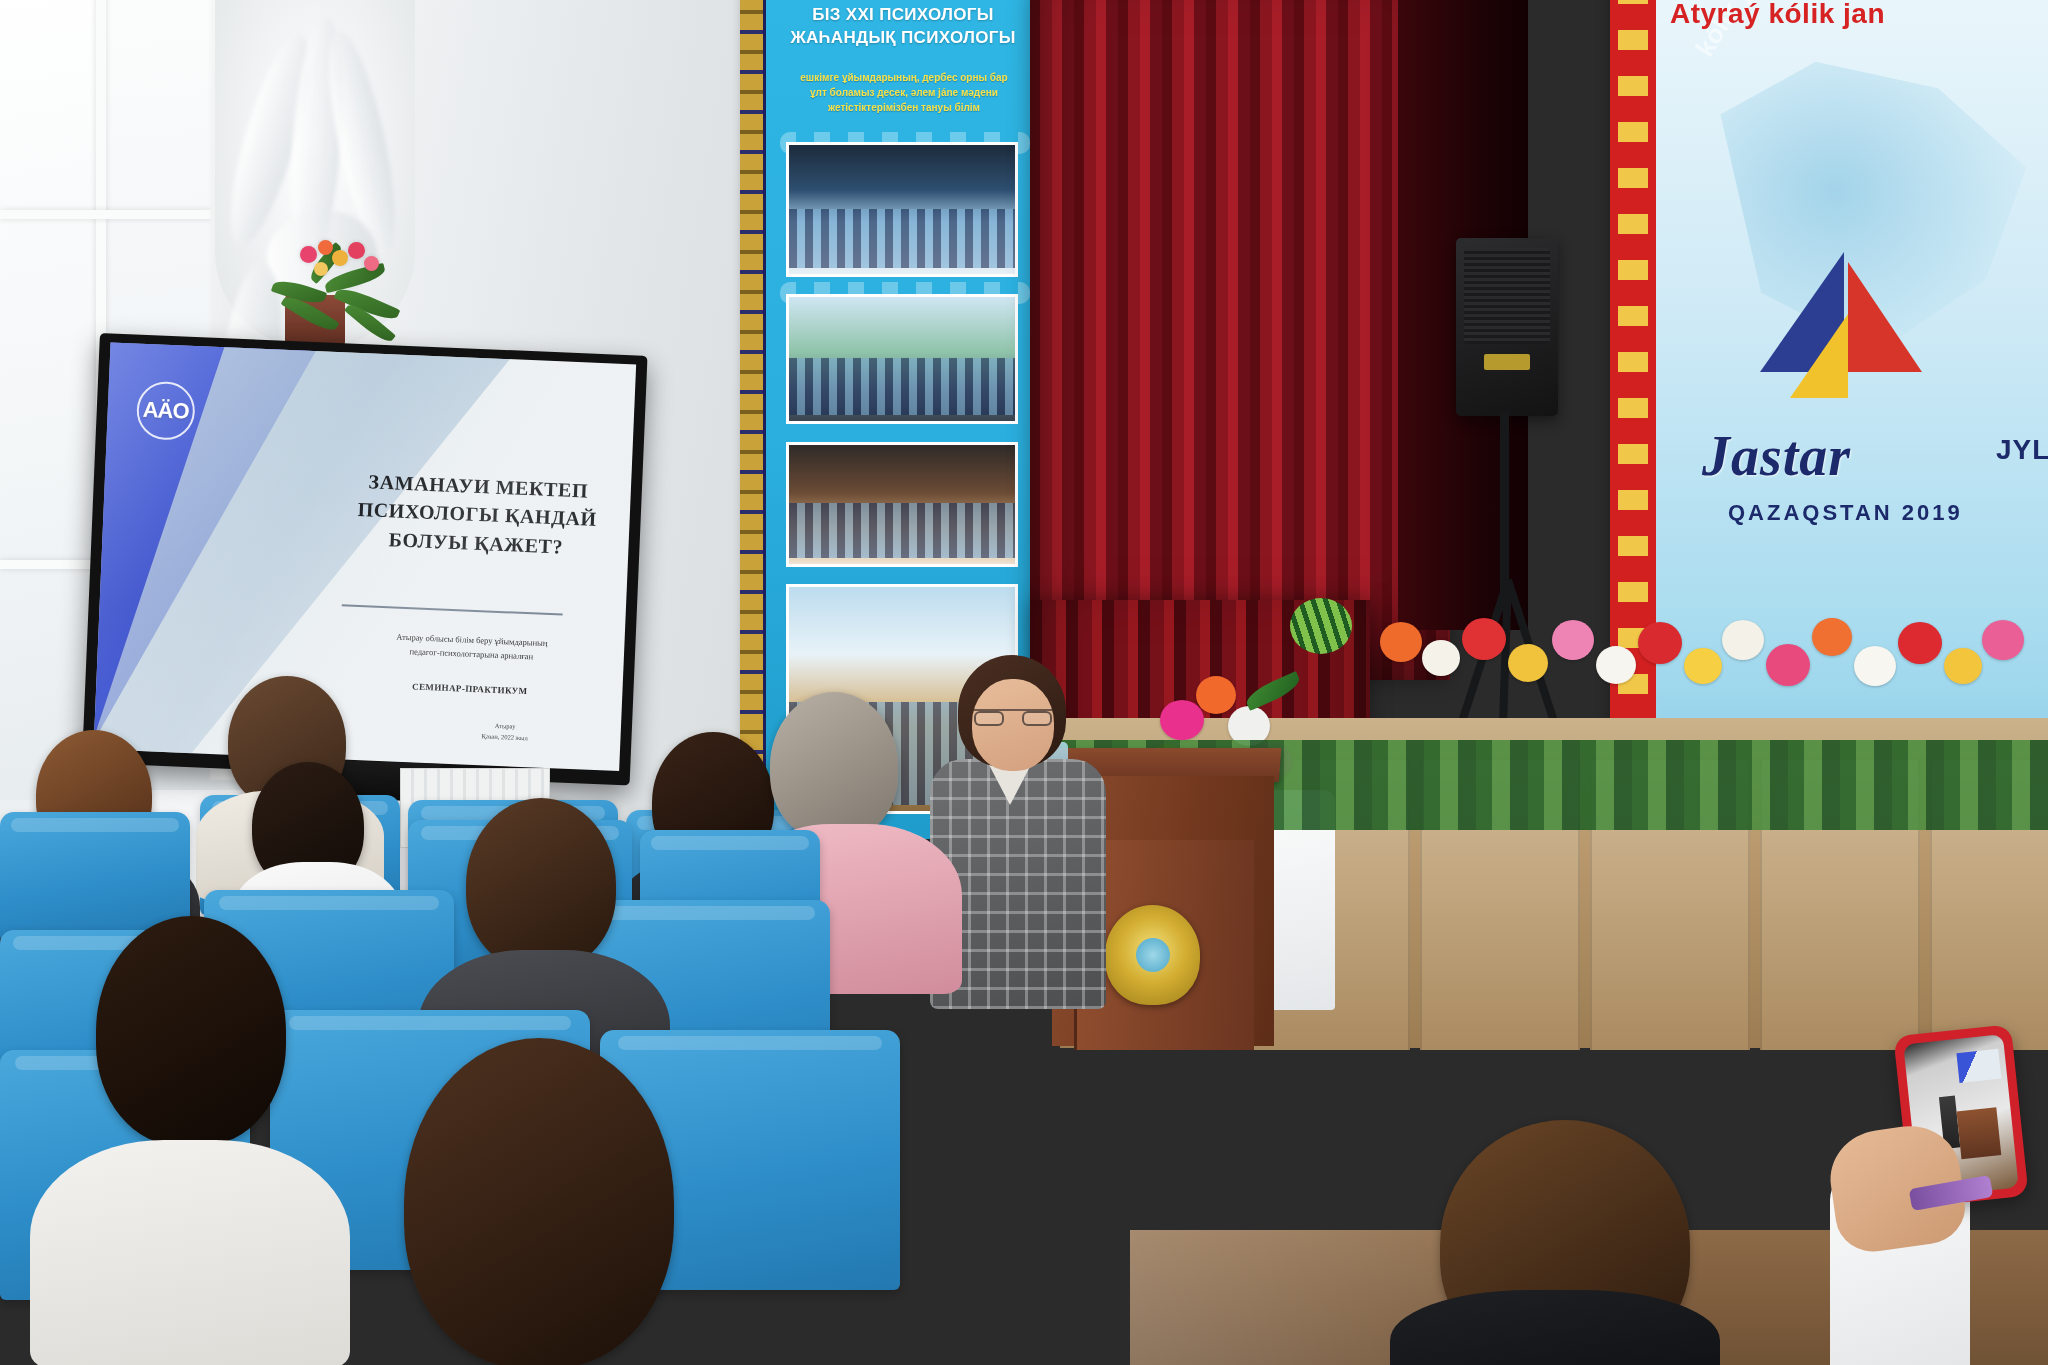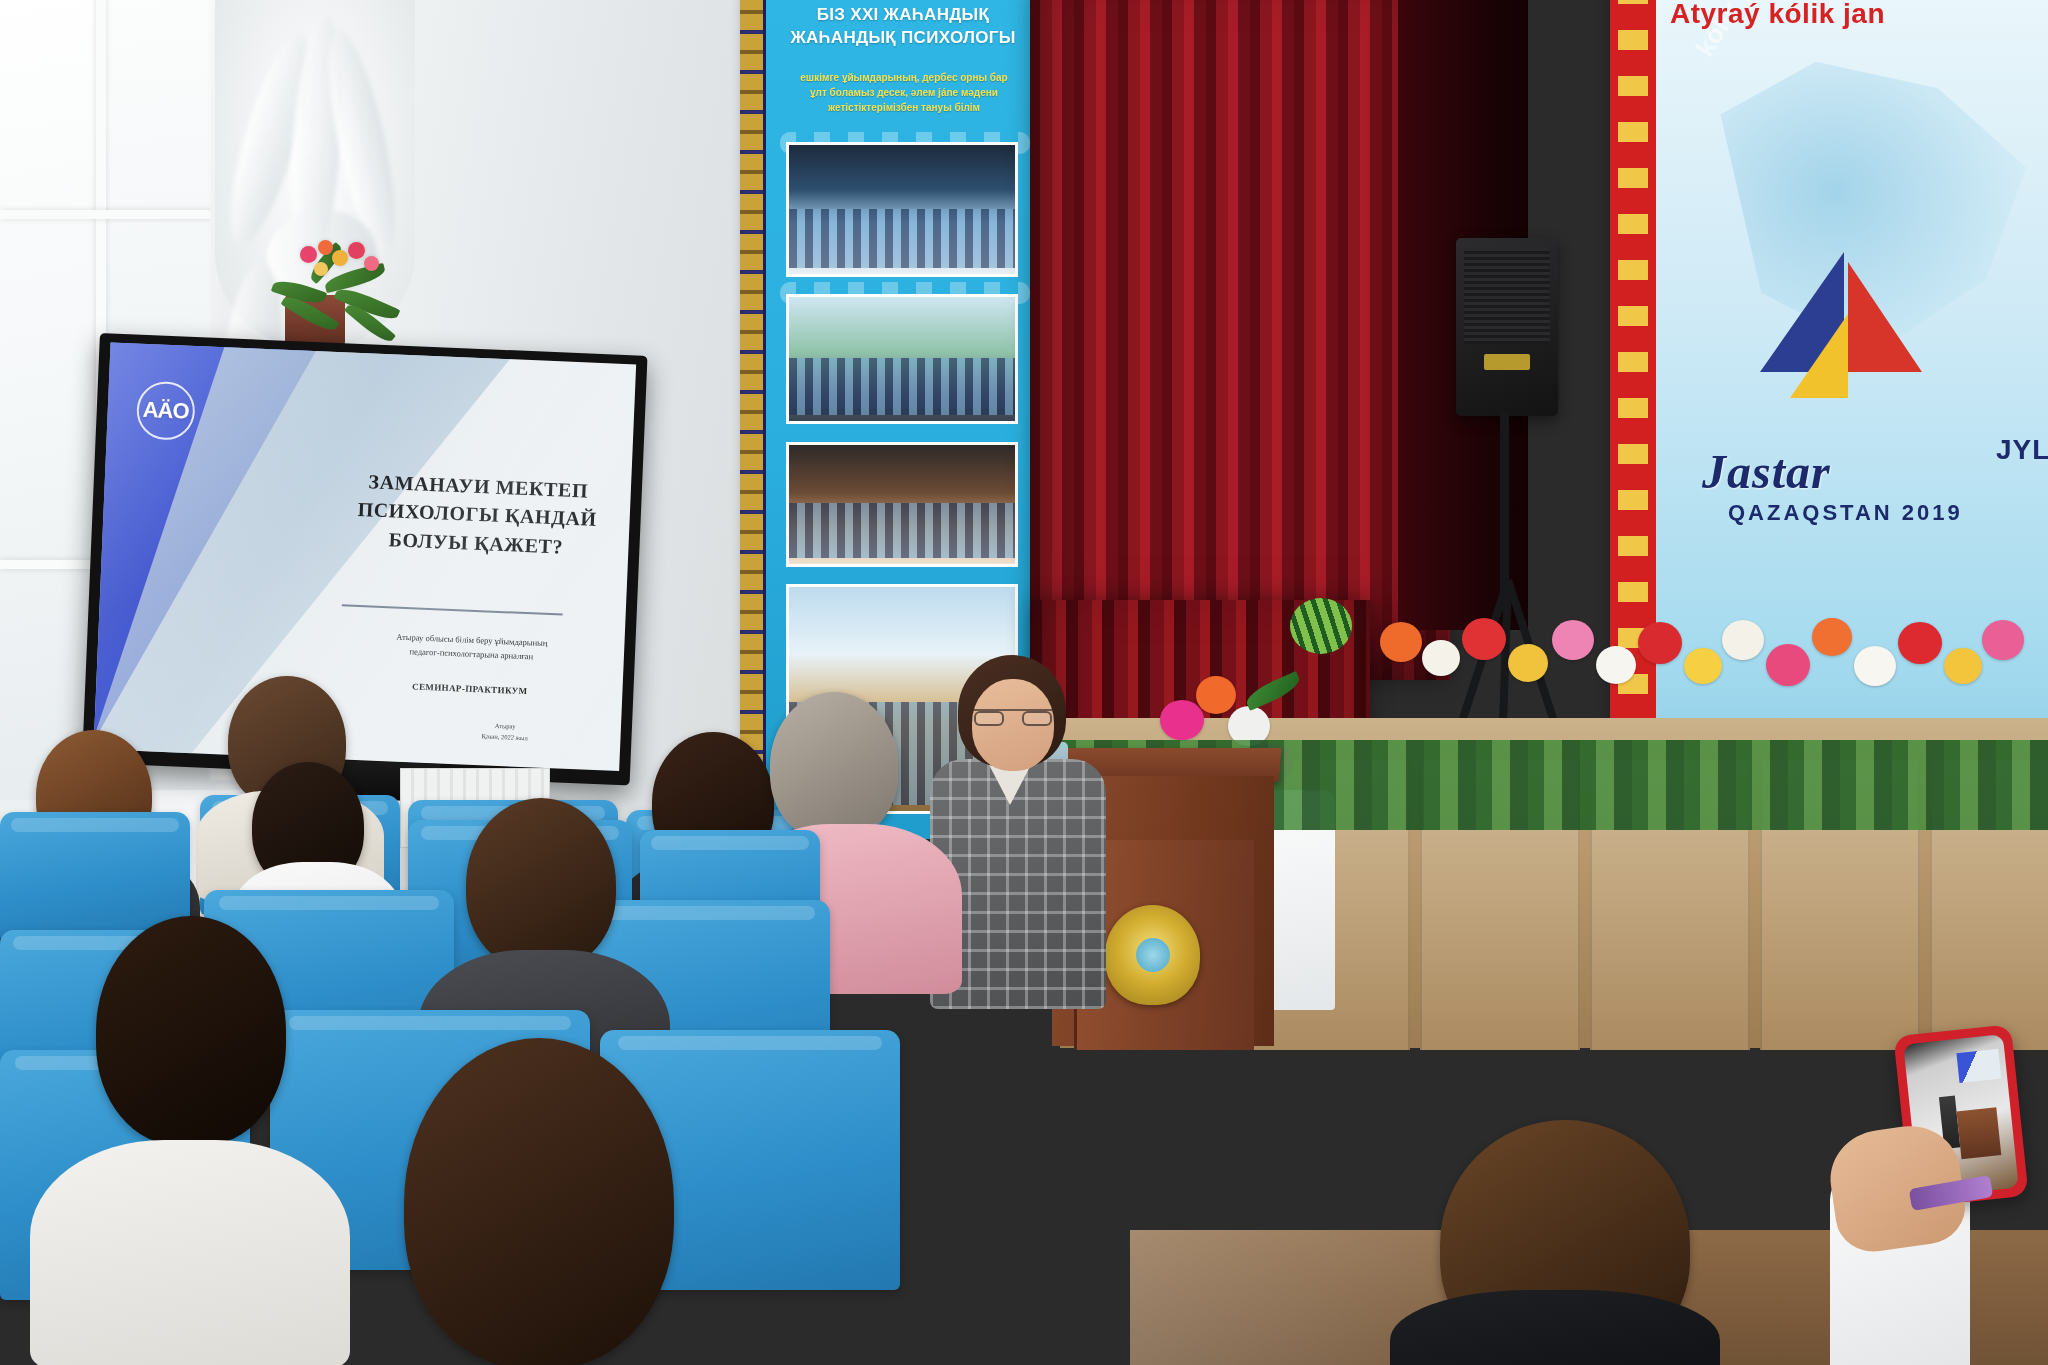--- a/index.html
+++ b/index.html
@@ -329,23 +329,23 @@
     clip-path: polygon(6% 22%, 34% 6%, 70% 14%, 96% 38%, 84% 72%, 52% 94%, 18% 76%);
   }
   .br-logo {
     position: absolute; left: 150px; top: 230px; width: 210px; height: 210px;
   }
   .tri { position: absolute; }
   .tri-blue { left: 0; top: 30px; border-left: 84px solid transparent; border-bottom: 120px solid #2b3e91; width:0;height:0; }
   .tri-yellow { left: 30px; top: 92px; border-left: 58px solid transparent; border-bottom: 84px solid #f2c22c; width:0;height:0; }
   .tri-red { left: 88px; top: 40px; border-right: 74px solid transparent; border-bottom: 110px solid #d8352a; width:0;height:0; }
   .br-jastar {
-    position: absolute; left: 92px; top: 452px; width: 330px;
+    position: absolute; left: 92px; top: 432px; width: 330px;
     color: #1c2a6b; font-family: "Liberation Serif", serif; font-style: italic;
-    font-weight: bold; font-size: 48px; letter-spacing: 1px;
+    font-weight: bold; font-size: 56px; letter-spacing: 1px;
     text-shadow: 1px 1px 2px rgba(255,255,255,.7);
   }
   .br-qaz {
     position: absolute; left: 118px; top: 508px; width: 330px;
     color: #1c2a6b; font-weight: bold; font-size: 22px; letter-spacing: 3px;
   }
   .br-jyly {
     position: absolute; left: 386px; top: 442px;
     color: #1c2a6b; font-weight: bold; font-size: 28px; letter-spacing: 1px;
   }
@@ -525,21 +525,21 @@
 
       <div class="screen-glare"></div>
     </div>
   </div>
   <div class="tv-stand"></div>
   <div class="radiator"></div>
 
   <div class="banner-blue">
     <div class="banner-orn"></div>
     <div class="banner-head">
-      <div>БІЗ XXI ЖАҺАНДЫҚ</div>
+      <div>БІЗ XXI ПСИХОЛОГЫ</div>
       <div>ЖАҺАНДЫҚ ПСИХОЛОГЫ</div>
     </div>
     <div class="banner-sub">
       <div>ешкімге ұйымдарының, дербес орны бар</div>
       <div>ұлт боламыз десек, әлем jáne мәдени</div>
       <div>жетістіктерімізбен тануы білім</div>
     </div>
     <div class="banner-curl" style="top:138px;"></div>
     <div class="banner-photo bp1">
       <div class="bp-figs"></div>

